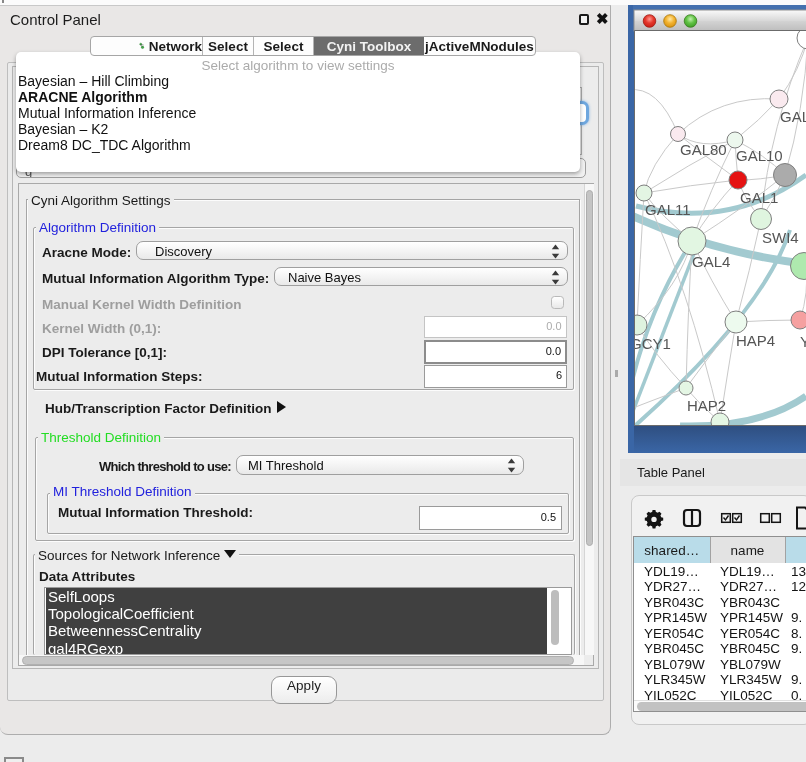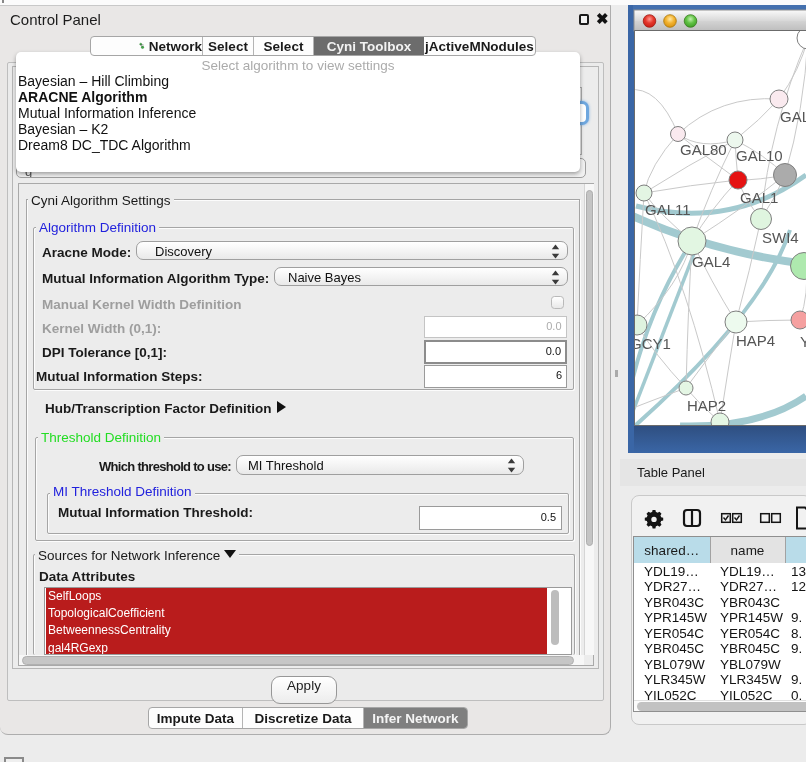--- a/index.html
+++ b/index.html
@@ -36,21 +36,21 @@
   .glabel { position:absolute; background:#ECECEC; padding:0 3px; font-size:13.5px; white-space:nowrap; z-index:2; }
   .blue { color:#2222DD; }
   .green { color:#23DD23; }
   .lbl { position:absolute; font-size:13.5px; font-weight:bold; color:#1a1a1a; white-space:nowrap; z-index:2; }
   .lbl.dis { color:#9E9E9E; }
   .combo { position:absolute; background:linear-gradient(#FFFFFF,#E9E9E9); border:1px solid #9F9F9F; border-radius:5px; font-size:13px; color:#111; z-index:2; }
   .combo span { position:absolute; top:2px; }
   .combo .arrs { position:absolute; right:7px; top:2px; }
   .tfield { position:absolute; background:#fff; font-size:11px; color:#111; text-align:right; z-index:2; }
   #datalist { left:44px; top:587px; width:528px; height:68px; border:1px solid #9A9A9A; background:#fff; overflow:hidden; z-index:2; }
-  #datasel { position:absolute; left:1px; top:0px; width:501px; height:70px; background:#b91c1c; color:#fff; font-size:12px; }
+  #datasel { position:absolute; left:1px; top:0px; width:501px; height:70px; background:#404040; color:#fff; font-size:15px; }
   #datasel div { height:17.2px; line-height:17.2px; padding-left:2px; }
   #listvthumb { position:absolute; left:506px; top:2px; width:7.5px; height:55px; background:#BDBDBD; border-radius:4px; }
   #vsbtrack { left:584px; top:184px; width:10px; height:471px; background:#F7F7F7; border-left:1px solid #D5D5D5; }
   #vsbthumb { left:585.5px; top:190px; width:7.5px; height:356px; background:#C4C4C4; border:1px solid #ADADAD; border-radius:4px; }
   #hsbtrack { left:19px; top:655px; width:565px; height:10px; background:#F7F7F7; z-index:3; }
   #hsbthumb { left:22px; top:656px; width:552px; height:8.5px; background:#C6C6C6; border:1px solid #B0B0B0; border-radius:4.5px; z-index:3; }
   #applybtn { left:271px; top:676px; width:66px; height:28px; background:linear-gradient(#FFFFFF,#ECECEC);
     border:1px solid #979797; border-radius:9px; text-align:center; font-size:13.5px; color:#222; line-height:18px; }
   #bottabs { left:148px; top:707px; width:320px; height:22px; background:#FDFDFD; border:1px solid #A6A6A6;
     border-radius:4px; display:flex; overflow:hidden; font-size:13.5px; font-weight:bold; }
@@ -159,25 +159,20 @@
       <div>BetweennessCentrality</div>
       <div>gal4RGexp</div>
     </div>
     <div id="listvthumb"></div>
   </div>
   <div class="abs" id="vsbtrack"></div>
   <div class="abs" id="vsbthumb"></div>
   <div class="abs" id="hsbtrack"></div>
   <div class="abs" id="hsbthumb"></div>
   <div class="abs" id="applybtn">Apply</div>
-  <div class="abs" id="bottabs">
-    <div class="seg" style="width:94px;">Impute Data</div>
-    <div class="seg" style="width:121px;">Discretize Data</div>
-    <div class="seg dark" style="flex:1;">Infer Network</div>
-  </div>
   <div class="abs" id="dropdown" style="z-index:5;">
     <div class="hint">Select algorithm to view settings</div>
     <div class="it">Bayesian – Hill Climbing</div>
     <div class="it" style="font-weight:bold;">ARACNE Algorithm</div>
     <div class="it">Mutual Information Inference</div>
     <div class="it">Bayesian – K2</div>
     <div class="it">Dream8 DC_TDC Algorithm</div>
   </div>
   <div class="abs" id="minisq"></div>
   <div class="abs" id="splitdot"></div>

